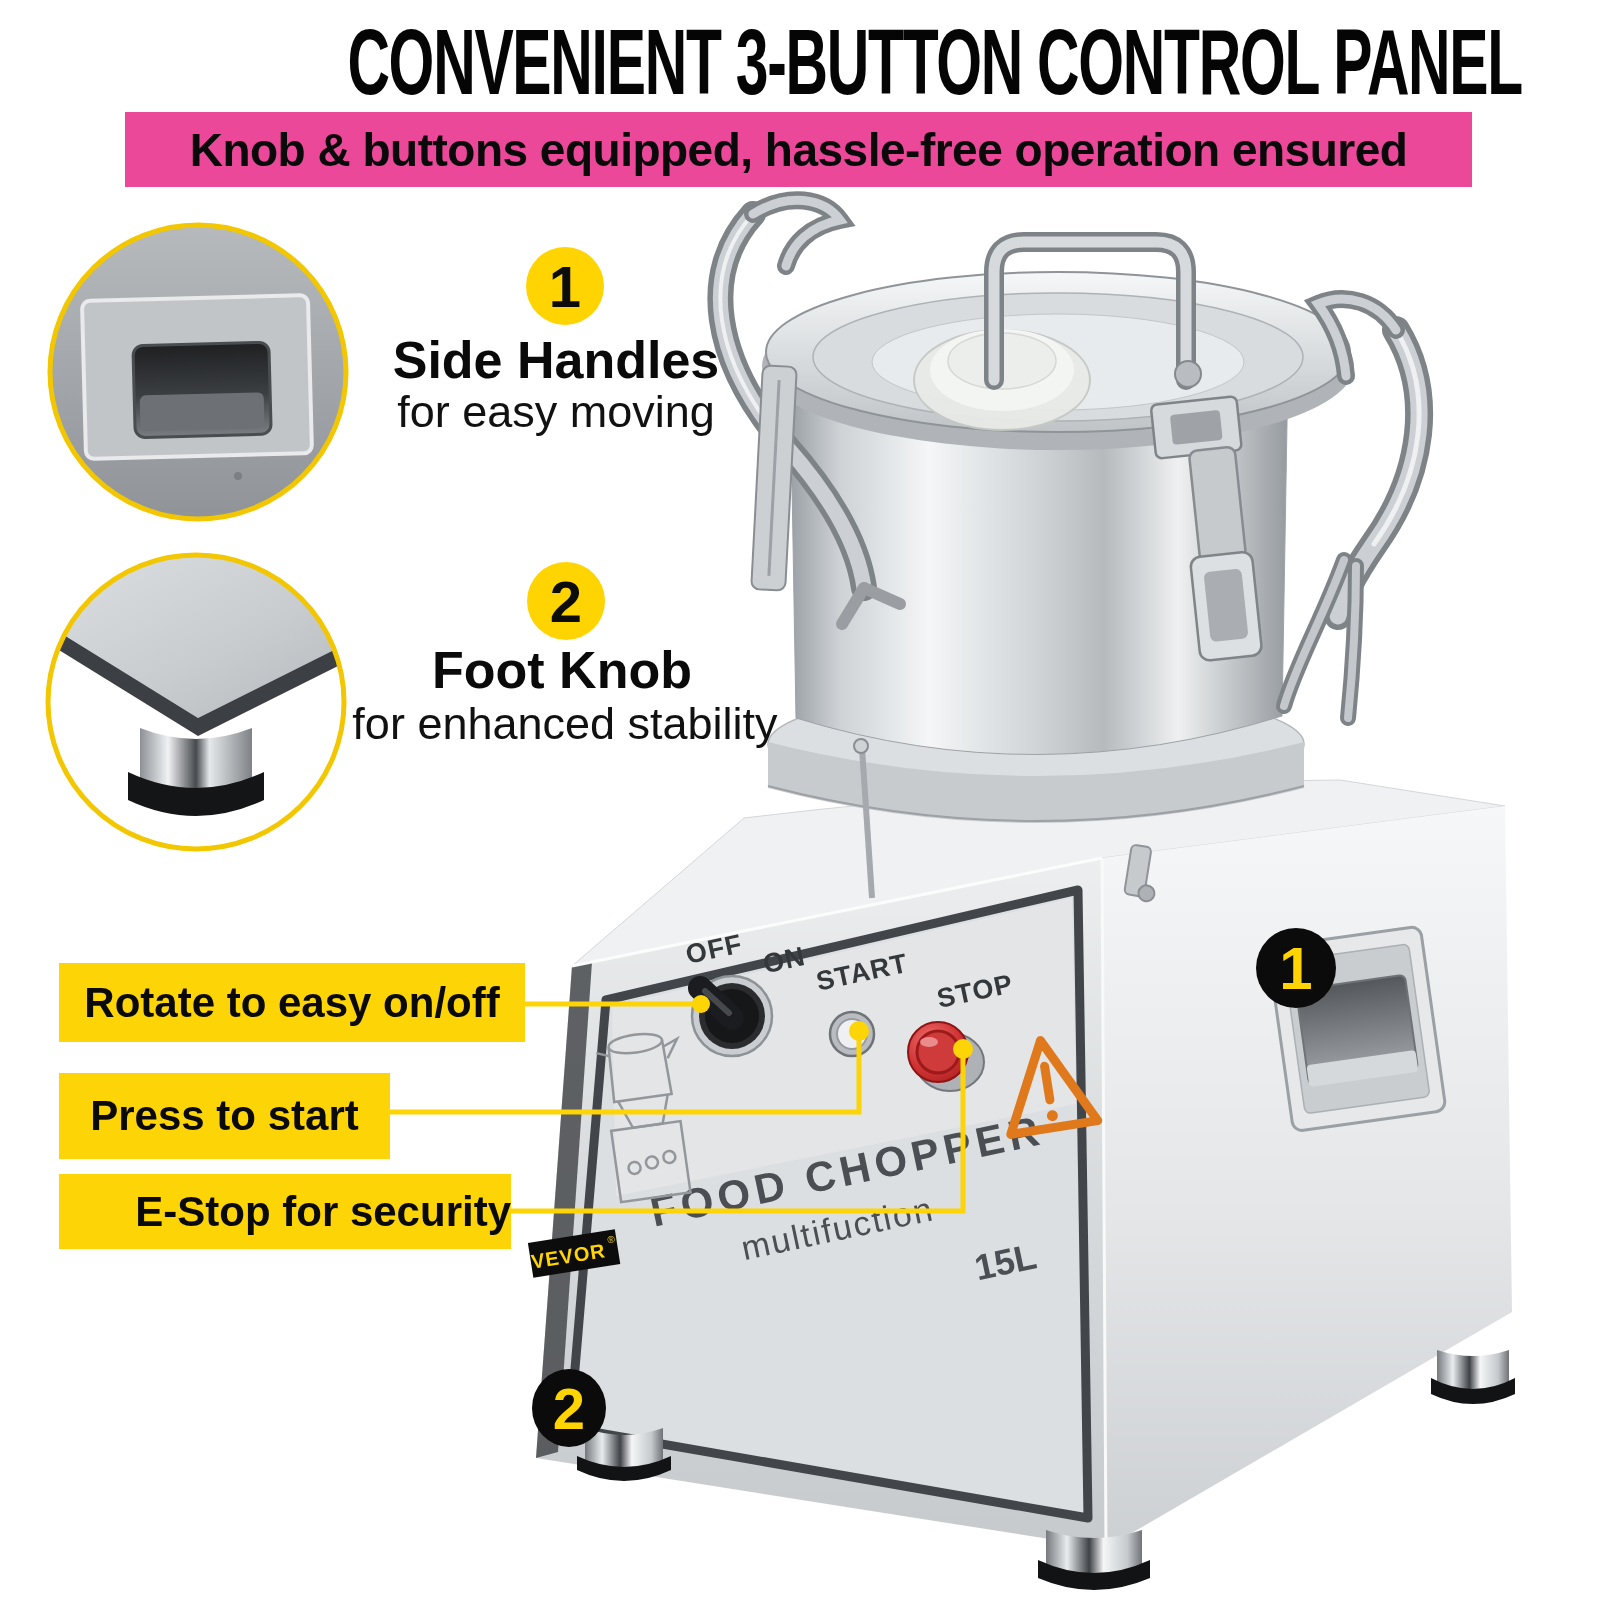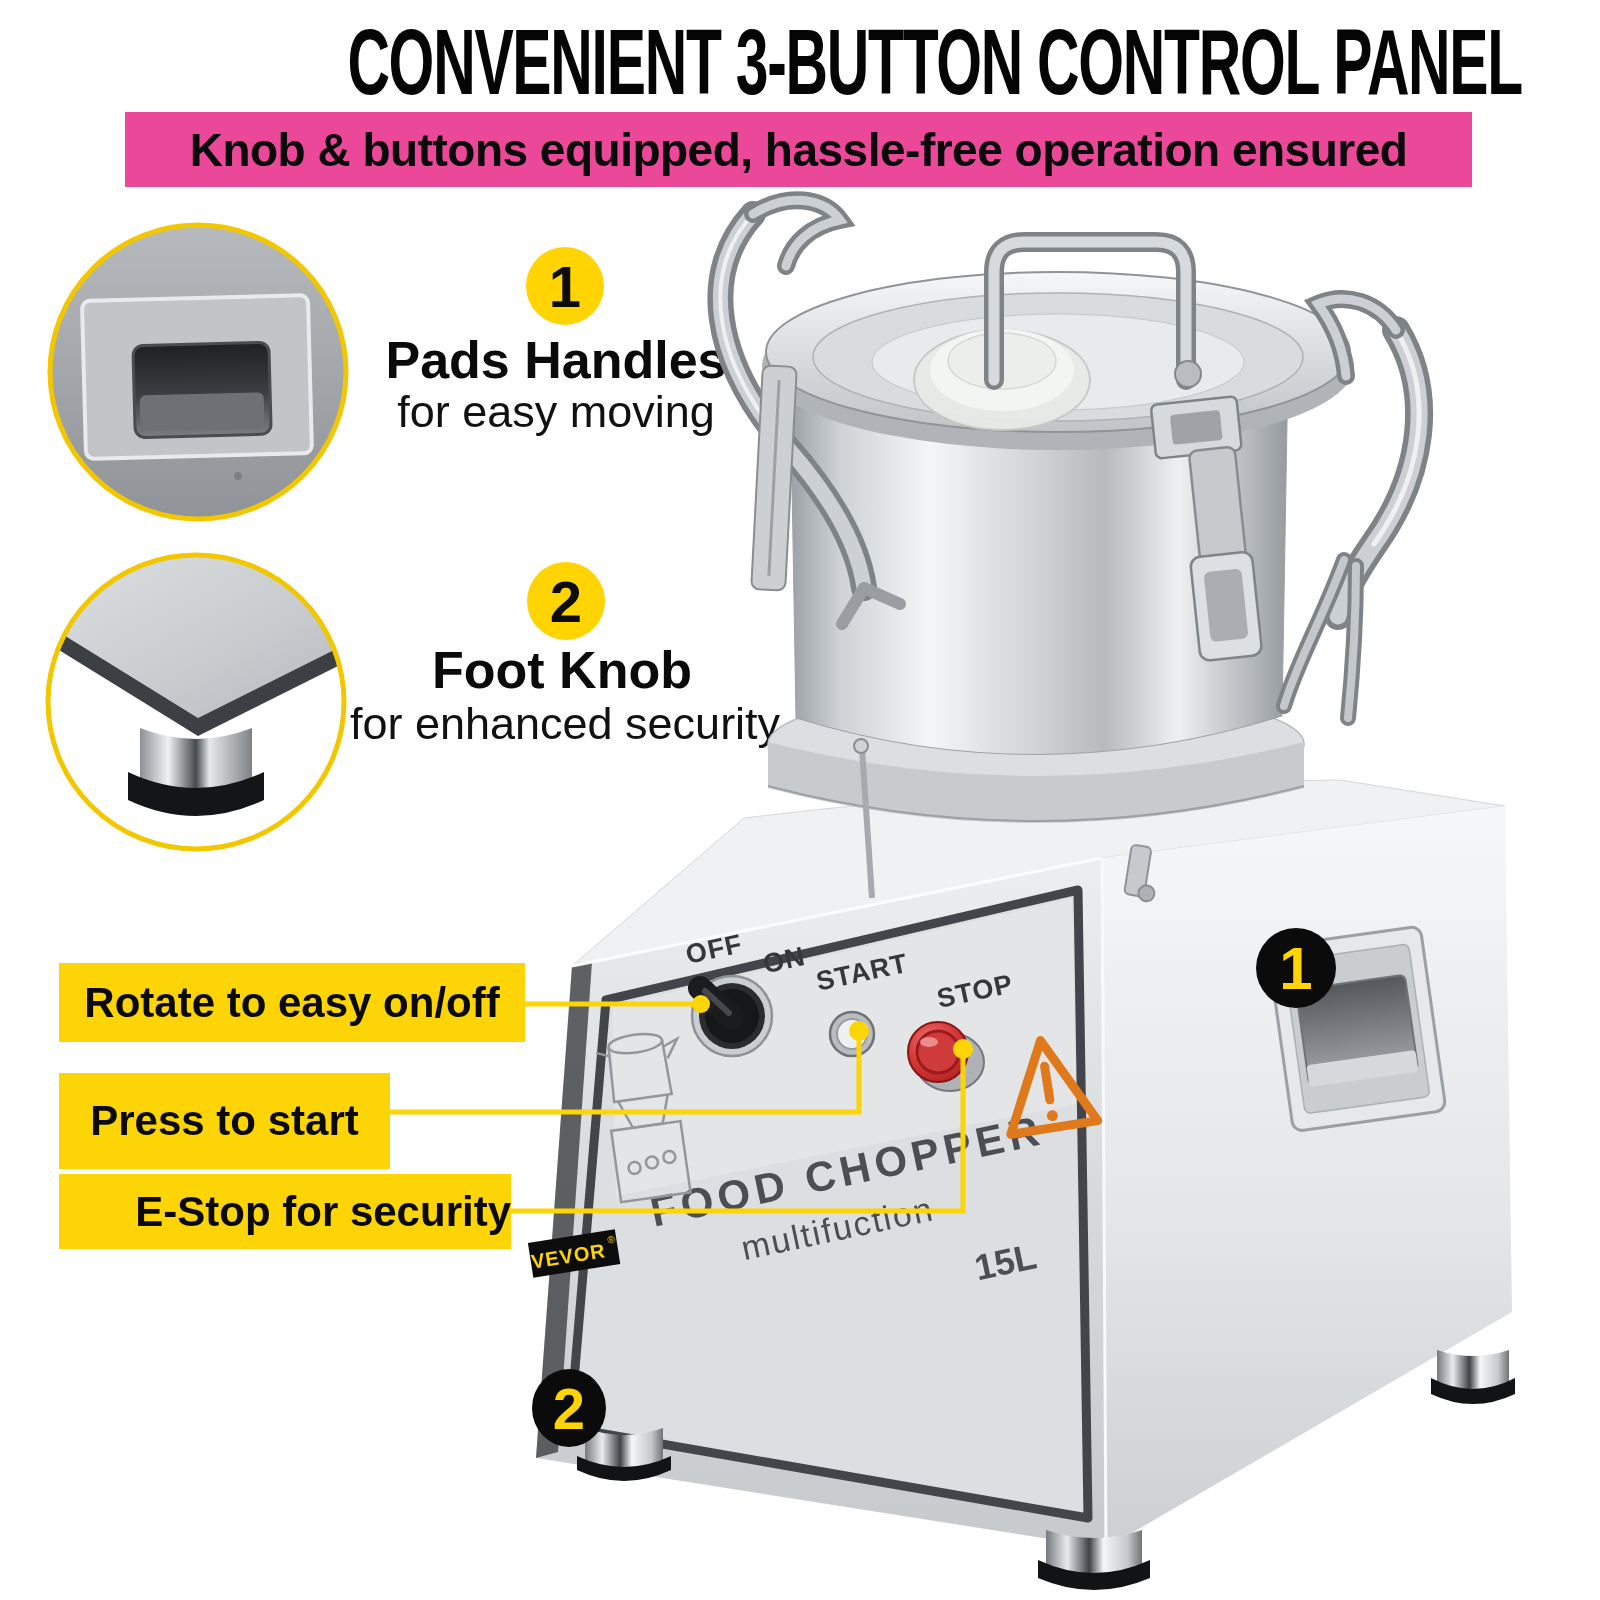--- a/index.html
+++ b/index.html
@@ -32,28 +32,28 @@
   <span>CONVENIENT 3-BUTTON CONTROL PANEL</span>
 </div>
 
 <div class="abs banner">
   <span>Knob &amp; buttons equipped, hassle-free operation ensured</span>
 </div>
 
 <div class="abs num-badge" style="left:526px;top:247px;">
   <span>1</span>
 </div>
-<div class="abs feat-title" style="left:356px;top:330px;">Pads Handles</div>
+<div class="abs feat-title" style="left:356px;top:330px;">Side Handles</div>
 <div class="abs feat-sub" style="left:326px;top:386px;">for easy moving</div>
 
 <div class="abs num-badge" style="left:527px;top:562px;">
   <span>2</span>
 </div>
 <div class="abs feat-title" style="left:362px;top:640px;">Foot Knob</div>
-<div class="abs feat-sub" style="left:335px;top:698px;">for enhanced security</div>
+<div class="abs feat-sub" style="left:335px;top:698px;">for enhanced stability</div>
 
 <div class="abs" style="left:42px;top:218px;width:312px;height:308px;">
   <svg width="312" height="308" viewBox="0 0 312 308">
     <defs>
       <clipPath id="clip1">
           <ellipse cx="156" cy="154" rx="148" ry="147"></ellipse>
         </clipPath>
       <linearGradient id="c1bg" x1="0" y1="0" x2="0" y2="1">
         <stop offset="0" stop-color="#b7bbbe"></stop>
           <stop offset="0.5" stop-color="#a3a7ab"></stop>
@@ -102,21 +102,21 @@
       <path d="M100,180 L100,232 Q156,258 212,232 L212,180 Q156,202 100,180 Z" fill="url(#c2chrome)"></path>
       <path d="M88,224 L88,252 Q156,284 224,252 L224,224 Q156,256 88,224 Z" fill="#141517"></path>
     </g>
     <ellipse cx="156" cy="154" rx="148" ry="147" fill="none" stroke="#f3c700" stroke-width="5"></ellipse>
   </svg>
 </div>
 
 <div class="abs label-box" style="left:59px;top:963px;width:466px;height:79px;">
   <span>Rotate to easy on/off</span>
 </div>
-<div class="abs label-box" style="left:59px;top:1073px;width:331px;height:96px;">
+<div class="abs label-box" style="left:59px;top:1073px;width:331px;height:86px;">
   <span>Press to start</span>
 </div>
 <div class="abs label-box" style="left:59px;top:1174px;width:452px;height:75px;justify-content:flex-end;">
   <span>E-Stop for security</span>
 </div>
 
 <svg class="abs" style="left:0;top:0;" width="1600" height="1600" viewBox="0 0 1600 1600">
   <defs>
     <linearGradient id="gBowl" x1="0" y1="0" x2="1" y2="0">
       <stop offset="0" stop-color="#9aa0a5"></stop>

